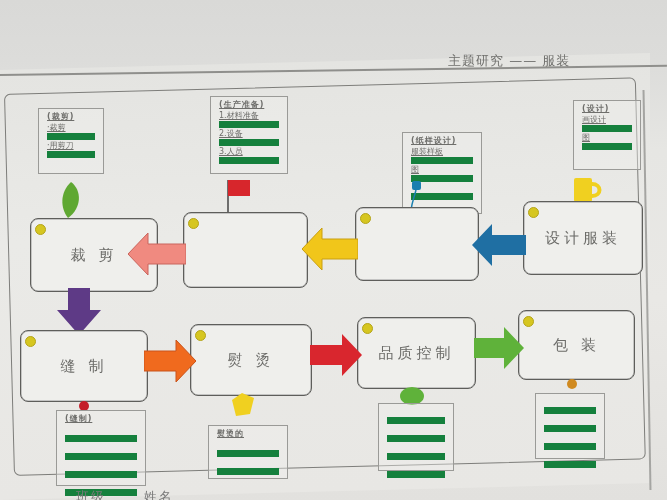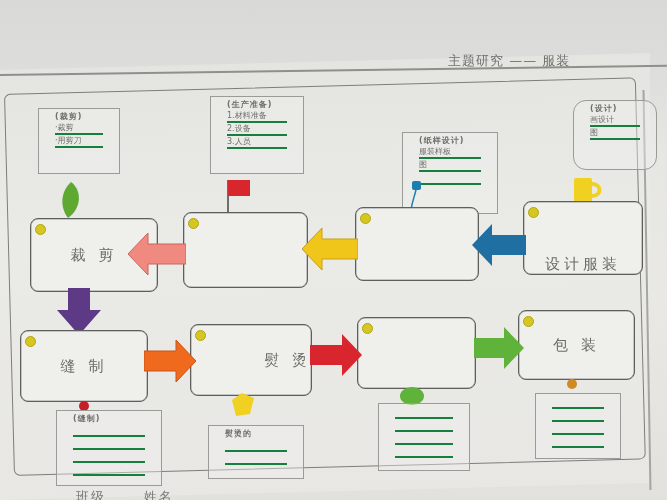--- a/index.html
+++ b/index.html
@@ -36,25 +36,26 @@
       color: #6c6c69; font-size: 15px; letter-spacing: 4px;
       font-family: "DejaVu Serif", serif; box-shadow: 0 0 0 0.5px #999 inset;
     }
     .node .pin {
       position: absolute; left: 4px; top: 5px; width: 9px; height: 9px;
       border-radius: 50%; background: #d6c620; border: 1px solid #b4a41a;
     }
     .arrow { position: absolute; }
     .note {
       position: absolute; border: 1px solid #9a9a97; background: rgba(240,240,237,0.4);
-      padding: 2px 16px; font-size: 8px; color: #6e6e6b; line-height: 11px;
+      padding: 2px 8px; font-size: 8px; color: #6e6e6b; line-height: 11px;
       font-family: "DejaVu Sans", sans-serif;
+      text-decoration: underline;
     }
     .note .heading { font-weight: bold; letter-spacing: 1px; }
-    .note .line { border-bottom: 2px solid #15803d; height: 11px; }
+    .note .line { border-bottom: 7px solid #15803d; height: 11px; }
     .deco { position: absolute; }
     .footer {
       position: absolute; left: 76px; top: 488px; font-size: 13px; color: #777;
       letter-spacing: 2px;
     }
   </style>
 </head>
 <body>
 
 <div class="paper"></div>
@@ -73,21 +74,21 @@
   <div class="line">1.材料准备</div>
   <div class="line">2.设备</div>
   <div class="line">3.人员</div>
 </div>
 <div class="note" style="left:402px; top:100px; width:62px; height:76px;margin-top:32px;">
   <div class="heading">(纸样设计)</div>
   <div class="line">服装样板</div>
   <div class="line">图</div>
   <div class="line"></div>
 </div>
-<div class="note" style="left:573px; top:100px; width:50px; height:64px;border-radius:13px;">
+<div class="note" style="left:573px; top:100px; width:50px; height:64px;">
   <div class="heading">(设计)</div>
   <div class="line">画设计</div>
   <div class="line">图</div>
 </div>
 
 <svg class="deco" style="left:58px; top:180px;" width="26" height="40" viewBox="0 0 26 40">
   <path d="M13 2 C24 10 24 28 10 38 C2 28 2 12 13 2 Z" fill="#5fa832"></path>
 </svg>
 <svg class="deco" style="left:225px; top:178px;" width="30" height="36" viewBox="0 0 30 36">
   <line x1="3" y1="2" x2="3" y2="36" stroke="#444" stroke-width="1.5"></line>
@@ -105,21 +106,21 @@
 <div class="node" style="left:6px; top:218px; width:126px; height:72px;margin-left:24px;">
   <span class="pin"></span>
   <span>裁 剪</span>
 </div>
 <div class="node" style="left:183px; top:212px; width:123px; height:74px;">
   <span class="pin"></span>
 </div>
 <div class="node" style="left:355px; top:207px; width:122px; height:72px;">
   <span class="pin"></span>
 </div>
-<div class="node" style="left:523px; top:201px; width:118px; height:72px;align-items:flex-end;">
+<div class="node" style="left:523px; top:201px; width:118px; height:72px;">
   <span class="pin"></span>
   <span>设计服装</span>
 </div>
 
 <svg class="arrow" style="left:472px; top:222px;" width="54" height="46" viewBox="0 0 54 46">
   <polygon points="0,23 20,2 20,13 54,13 54,33 20,33 20,44" fill="#1f6fa3"></polygon>
 </svg>
 <svg class="arrow" style="left:302px; top:226px;" width="56" height="46" viewBox="0 0 56 46">
   <polygon points="0,23 20,2 20,13 56,13 56,33 20,33 20,44" fill="#f1c61a" stroke="#c99f10" stroke-width="1"></polygon>
 </svg>
@@ -128,26 +129,27 @@
 </svg>
 
 <svg class="arrow" style="left:56px; top:288px;" width="46" height="48" viewBox="0 0 46 48">
   <polygon points="12,0 34,0 34,22 45,22 23,47 1,22 12,22" fill="#5e3a86"></polygon>
 </svg>
 
 <div class="node" style="left:20px; top:330px; width:126px; height:70px;">
   <span class="pin"></span>
   <span>缝 制</span>
 </div>
-<div class="node" style="left:190px; top:324px; width:120px; height:70px;justify-content:flex-end;">
+<div class="node" style="left:190px; top:324px; width:120px; height:70px;">
   <span class="pin"></span>
   <span>熨 烫</span>
 </div>
 <div class="node" style="left:357px; top:317px; width:117px; height:70px;">
   <span class="pin"></span>
+  <span>品质控制</span>
 </div>
 <div class="node" style="left:518px; top:310px; width:115px; height:68px;">
   <span class="pin"></span>
   <span>包 装</span>
 </div>
 
 <svg class="arrow" style="left:144px; top:338px;" width="52" height="46" viewBox="0 0 52 46">
   <polygon points="0,13 32,13 32,2 52,23 32,44 32,33 0,33" fill="#f06a1e" stroke="#c9531a" stroke-width="1"></polygon>
 </svg>
 <svg class="arrow" style="left:310px; top:333px;" width="52" height="44" viewBox="0 0 52 44">

